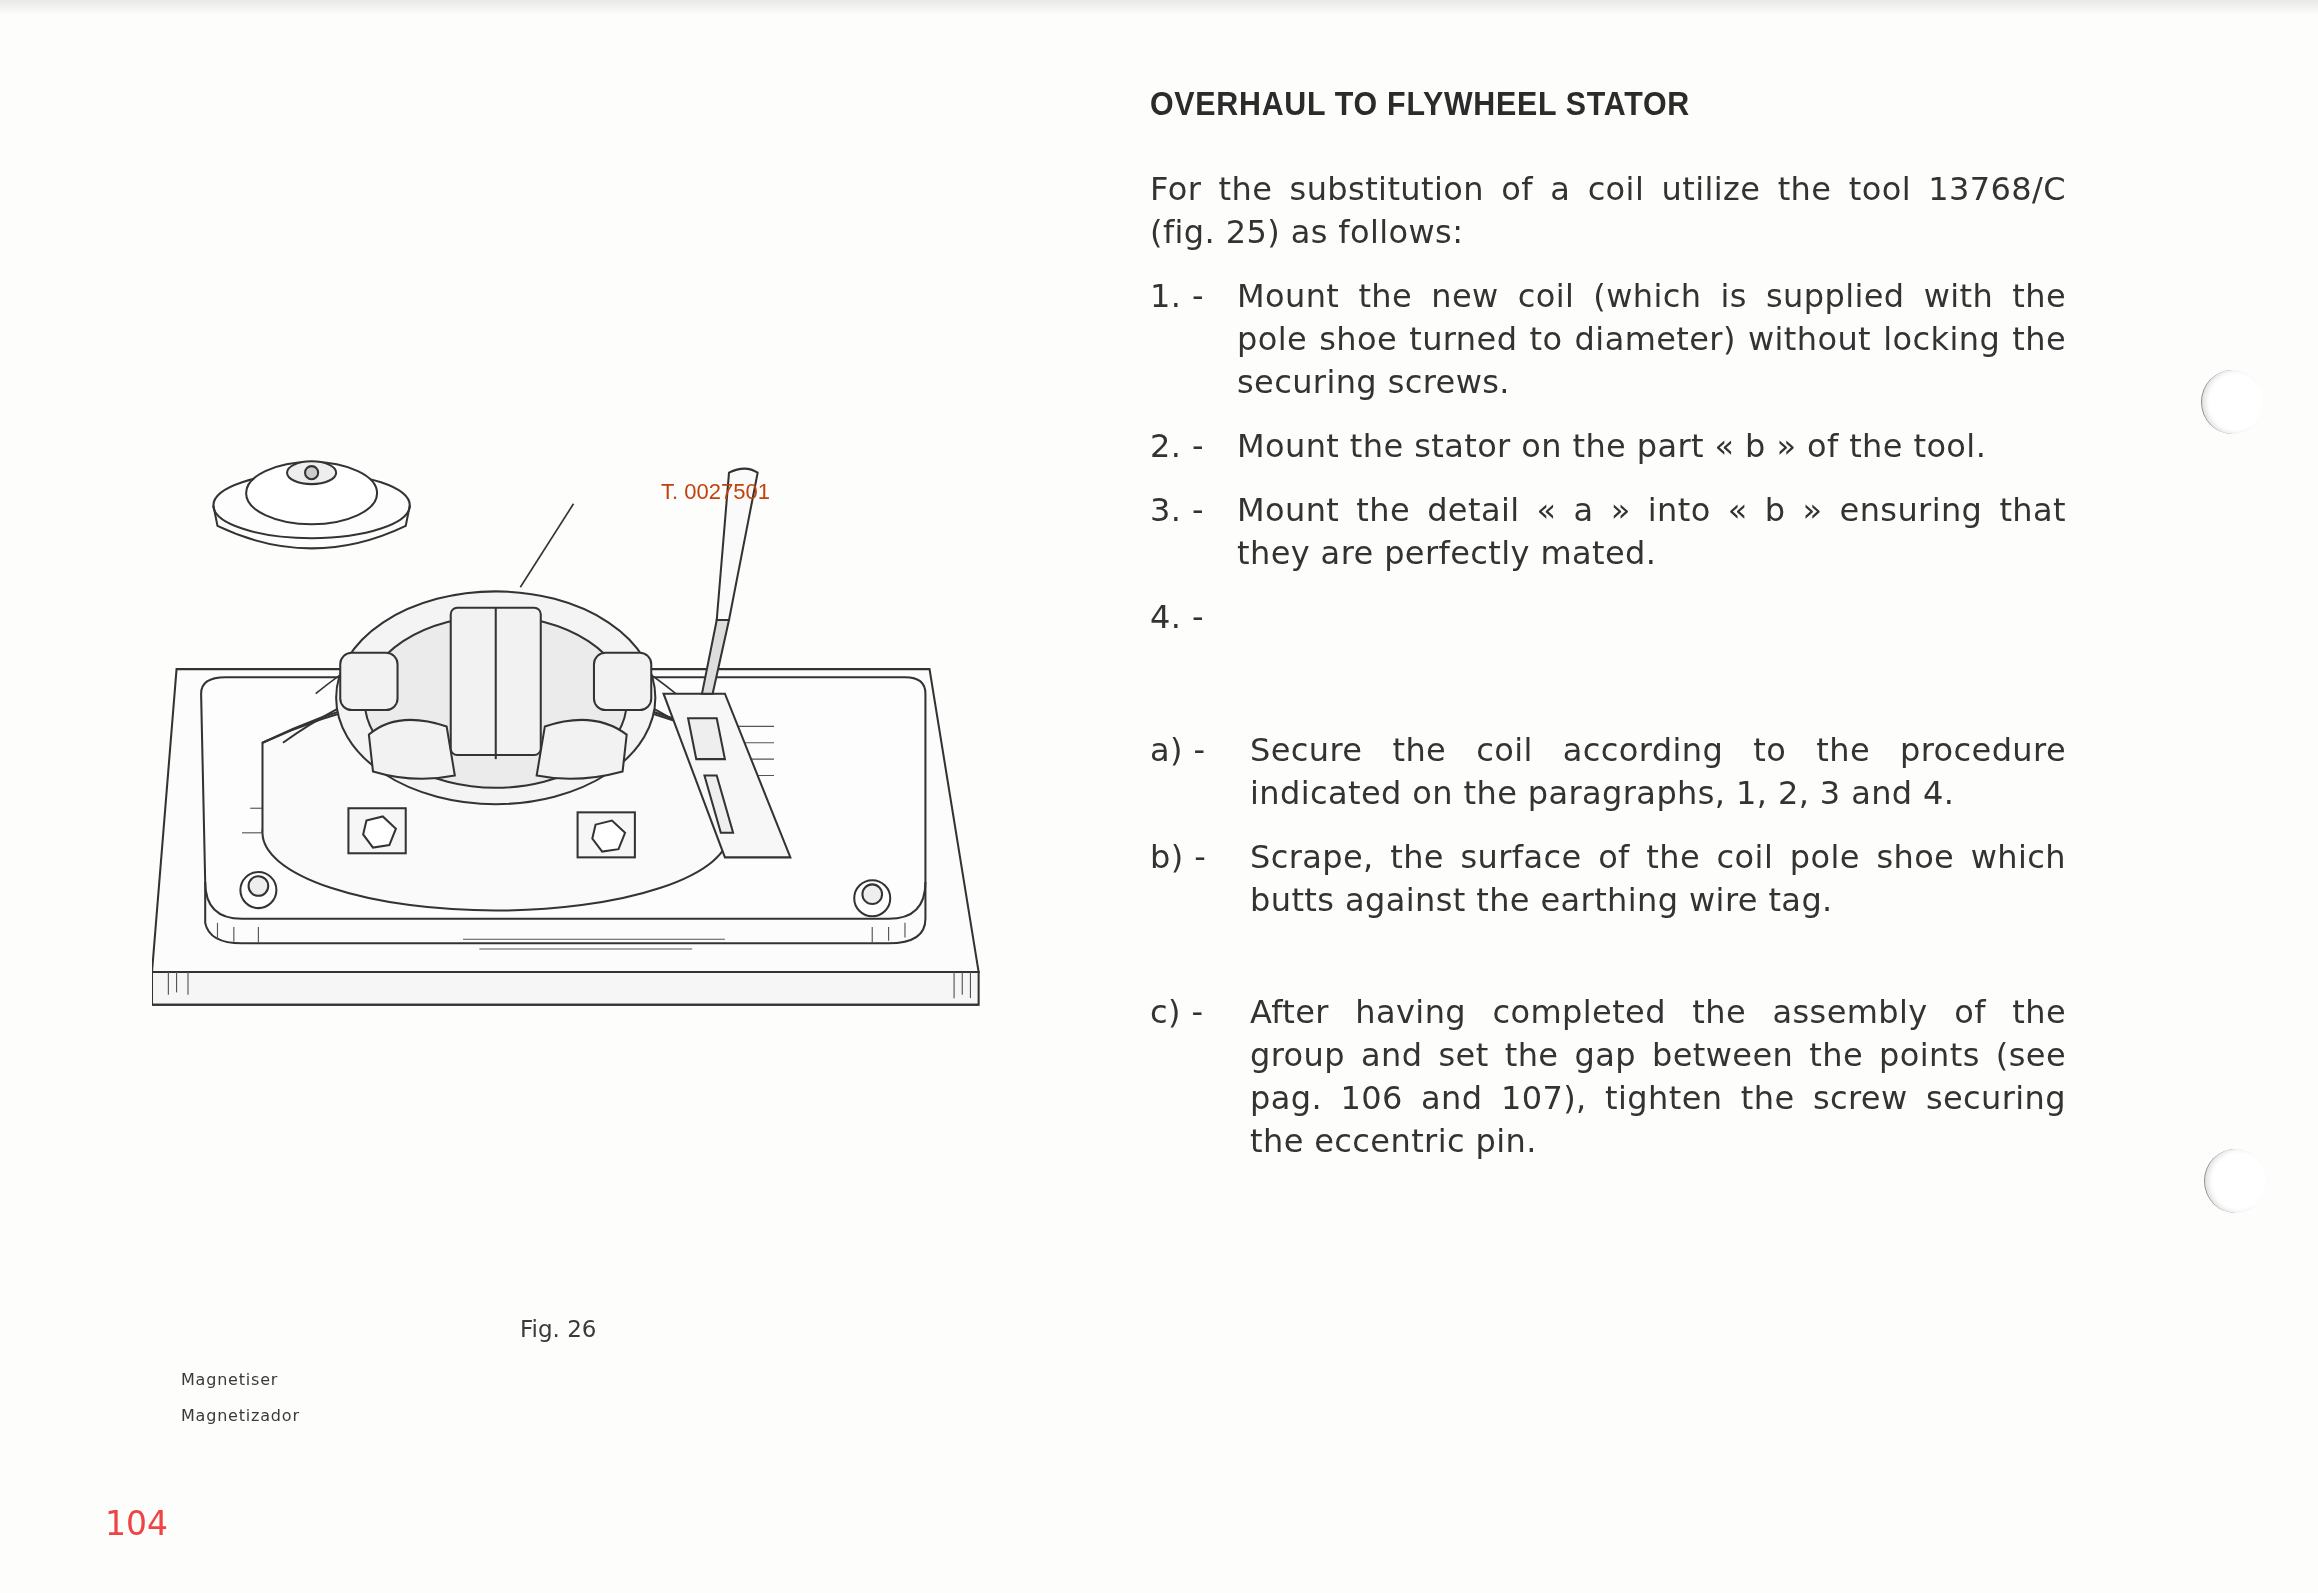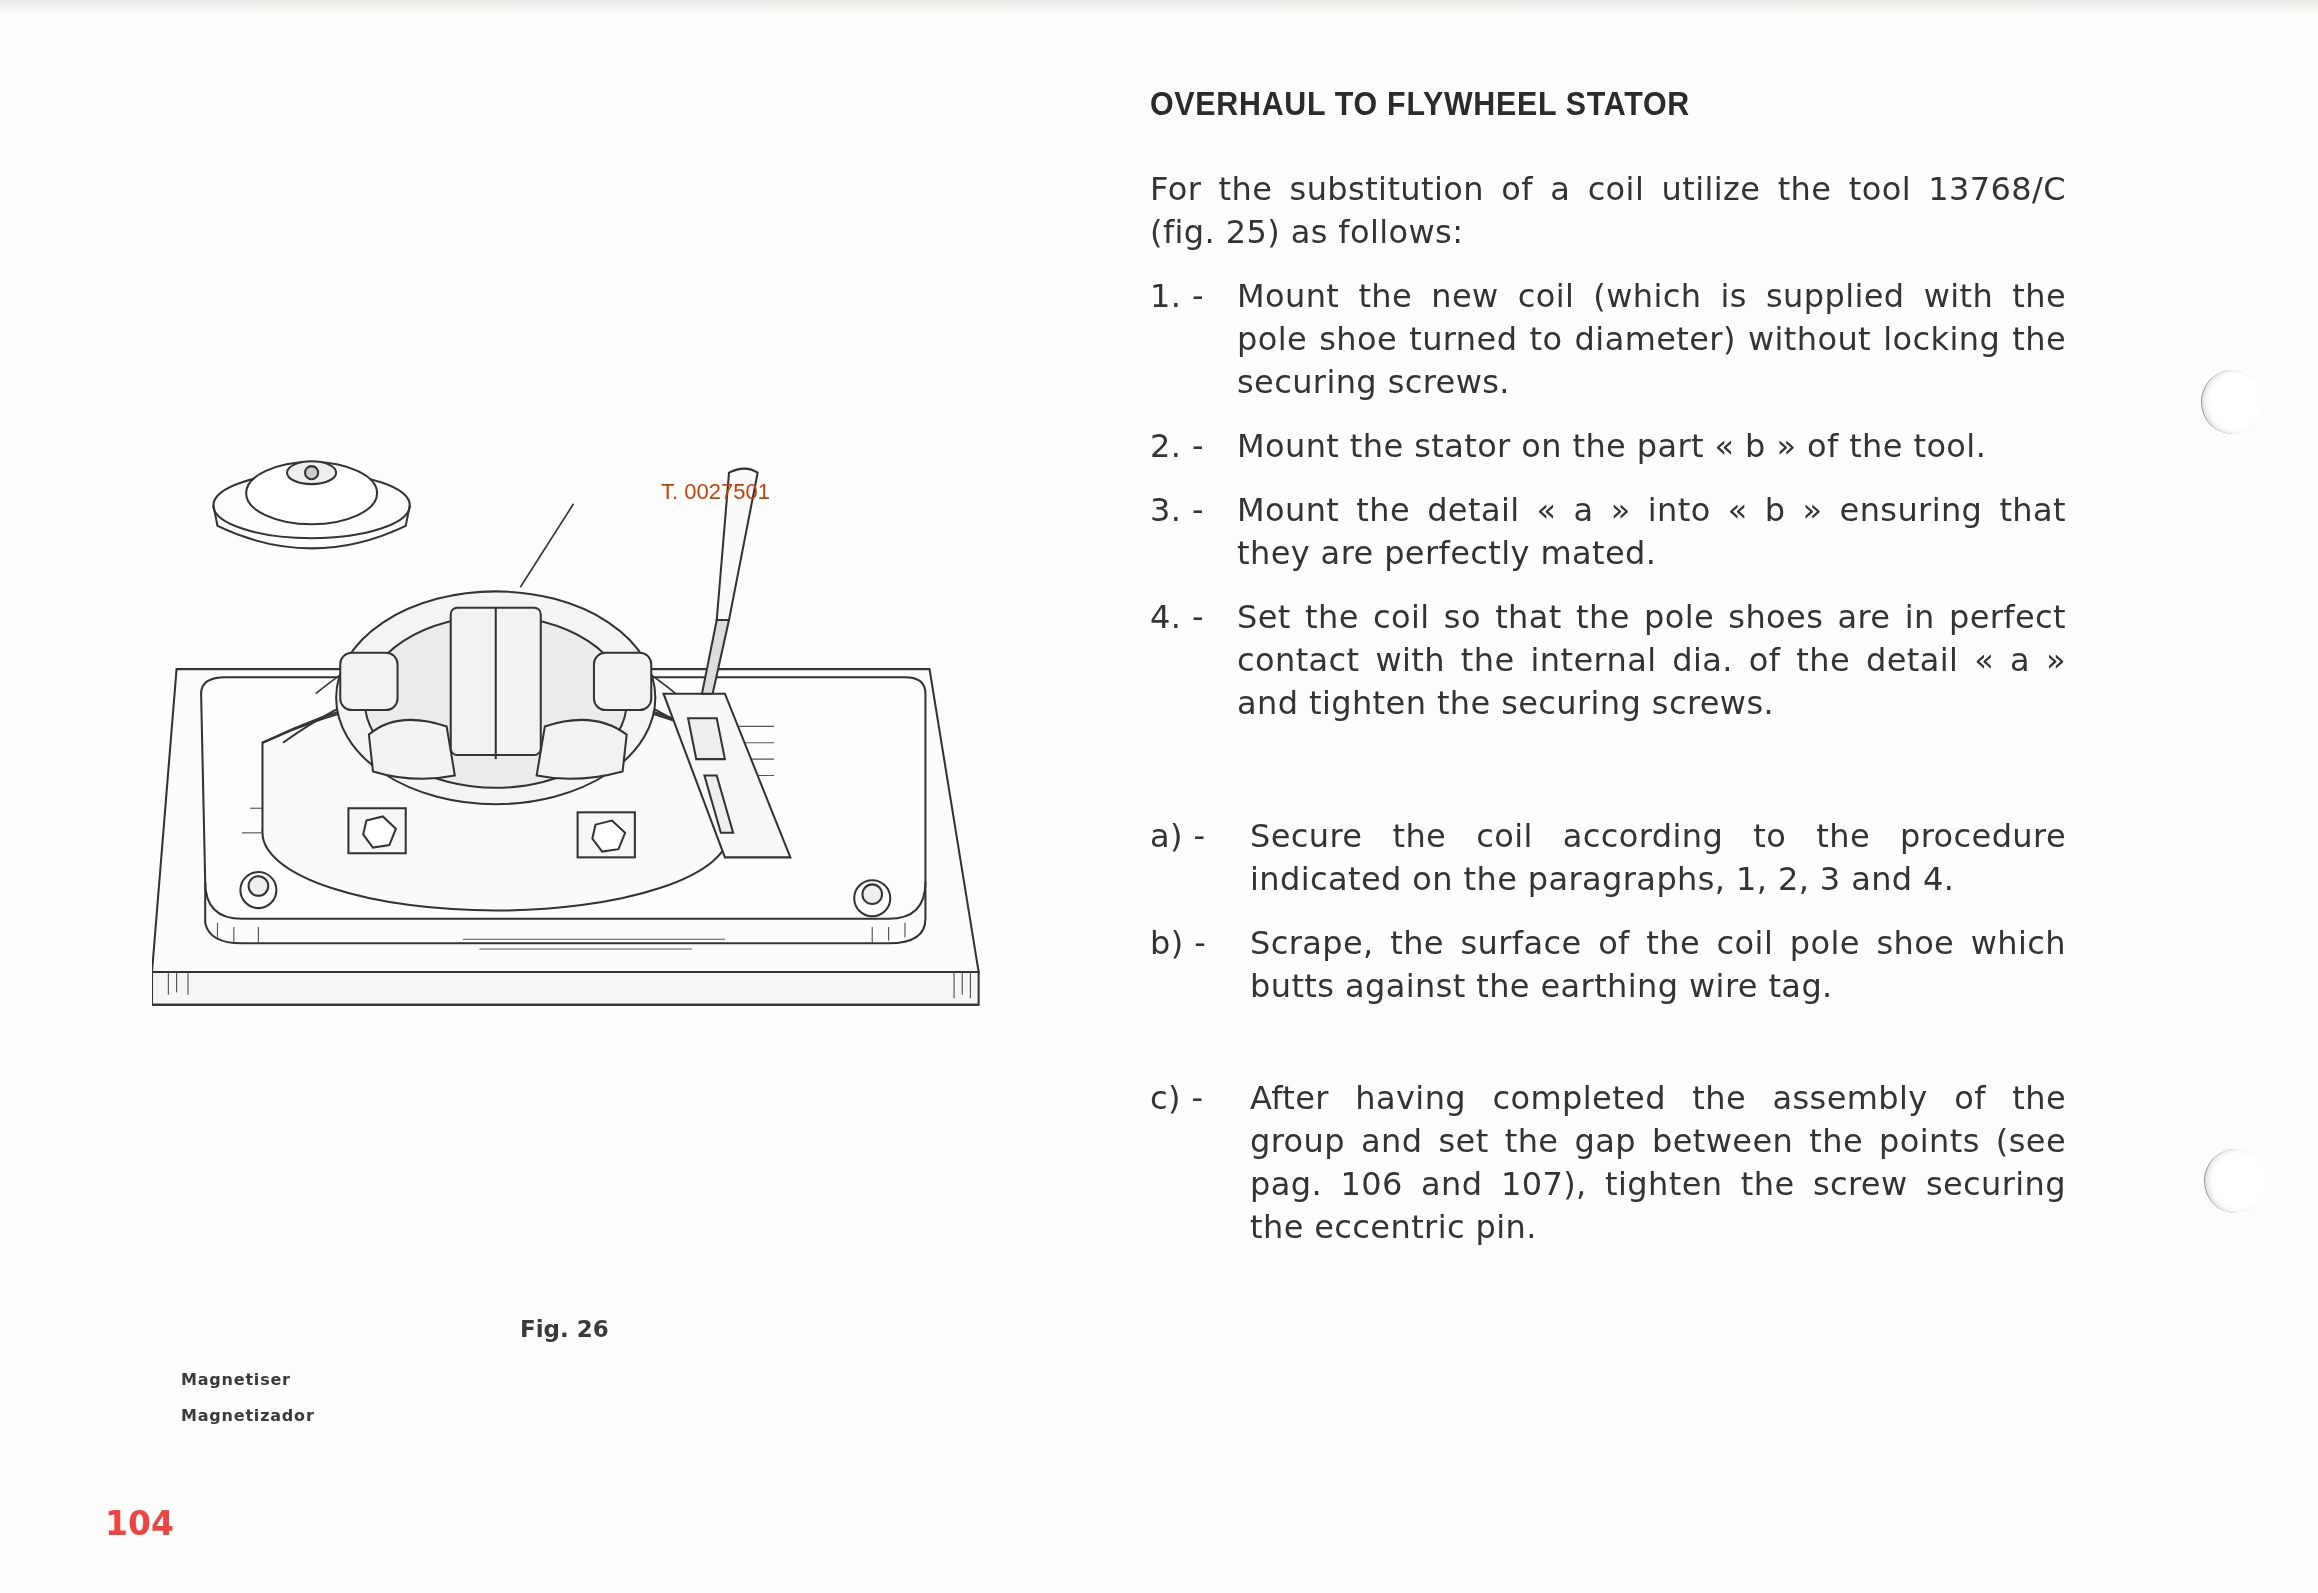--- a/index.html
+++ b/index.html
@@ -17,21 +17,21 @@
     font-family:"DejaVu Sans", sans-serif; font-size:32px; line-height:43px; color:#333;
     letter-spacing:0.4px; }
   .para { margin:0; text-align:justify; text-align-last:left; }
   .item { display:flex; margin:0; }
   .num { width:87px; flex:0 0 87px; white-space:pre; }
   .alpha-num { width:100px; flex:0 0 100px; white-space:pre; }
   .txt { flex:1; text-align:justify; text-align-last:left; }
   .gap1 { height:21px; }
   .hole { position:absolute; width:62px; height:64px; border-radius:50%;
     border-left:1.6px solid #8a8a8a; background:#fff; box-shadow:inset 3.3px 0 4.9px rgba(0,0,0,0.12); }
-  .caption { position:absolute; font-family:"DejaVu Sans", sans-serif; color:#3a3a3a;font-weight:bold; }
+  .caption { position:absolute; font-family:"DejaVu Sans", sans-serif; color:#3a3a3a; }
   .fig-label { left:520px; top:1316px; font-size:23px; }
   .fig-name { left:136px; font-size:16px; letter-spacing:0.8px;margin-left:45px; }
   .page-num { left:105px; top:1504px; font-size:33px; color:#ef4444; }
   .tnum { position:absolute; left:661px; top:479px; font-size:22px; font-family:"Liberation Sans", sans-serif; color:#c2410c; }
   svg.fig { position:absolute; left:152px; top:448px; }
 </style>
 </head>
 <body>
 
 <div class="topshade"></div>
@@ -138,21 +138,20 @@
   </div>
   <div class="gap1"></div>
   <div class="item">
     <span class="num">3. -</span>
     <span class="txt">Mount the detail « a » into « b » ensuring that they are perfectly mated.</span>
   </div>
   <div class="gap1"></div>
   <div class="item">
     <span class="num">4. -</span>
     <div class="txt">
-      <div>Set the coil so that the pole shoes are in perfect contact with the internal dia. of the detail « a » and tighten the securing screws.</div>
     </div>
   </div>
   <div style="height:90px;"></div>
   <div class="item">
     <span class="alpha-num">a) -</span>
     <span class="txt">Secure the coil according to the procedure indicated on the paragraphs, 1, 2, 3 and 4.</span>
   </div>
   <div class="gap1"></div>
   <div class="item">
     <span class="alpha-num">b) -</span>

